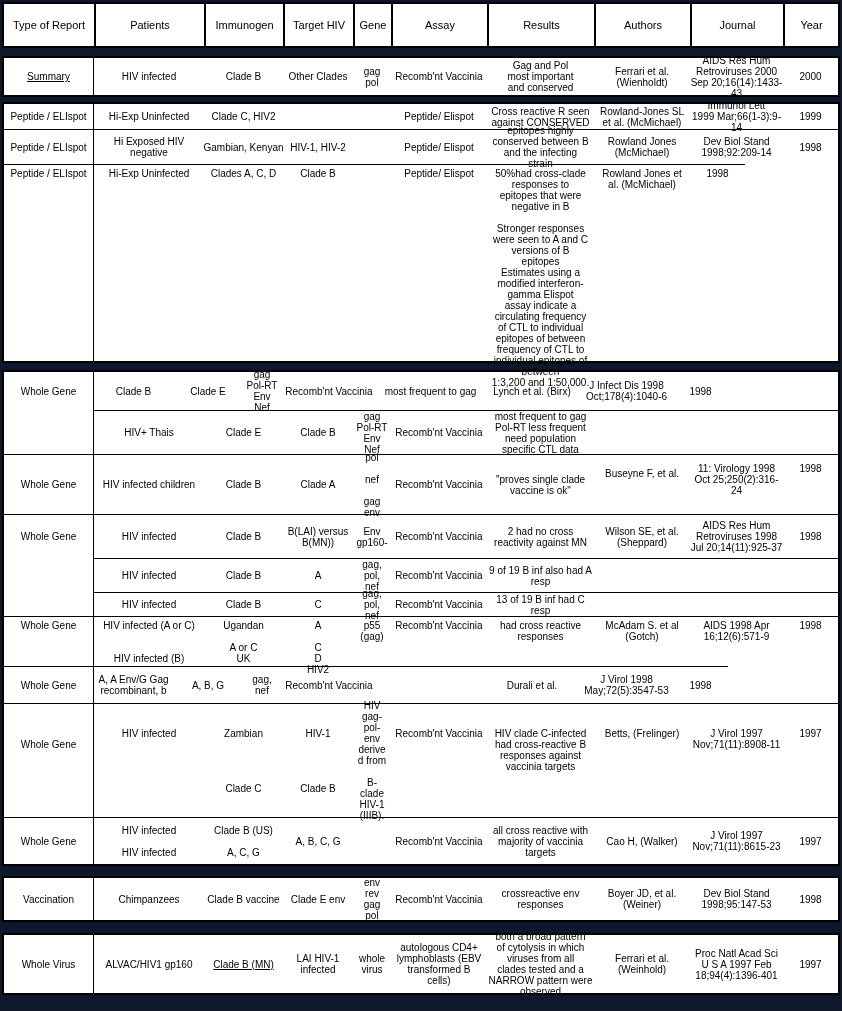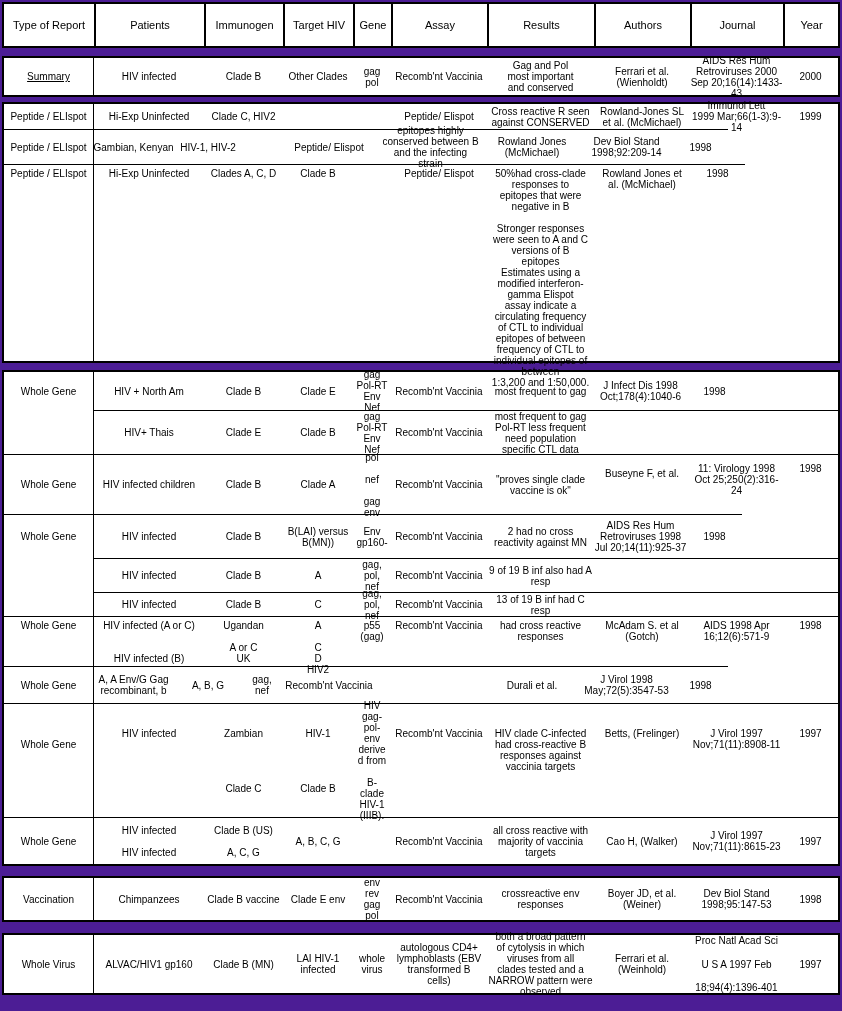--- a/index.html
+++ b/index.html
@@ -1,17 +1,17 @@
 <!DOCTYPE html>
 <html><head>
 <meta charset="utf-8">
 <style>
   html,body{margin:0;padding:0;background:#ffffff;}
   body{font-family:"Liberation Sans","DejaVu Sans",sans-serif;color:#000;}
-  .page{width:842px;height:1011px;box-sizing:border-box;padding:2px;overflow:hidden;background:#4c1d95;}
+  .page{width:842px;height:1011px;box-sizing:border-box;padding:2px;overflow:hidden;background:#0f172a;}
   .block{border:2px solid #000;box-sizing:border-box;width:838px;background:#fff;}
   .row{display:flex;align-items:stretch;box-sizing:border-box;}
   .cell{box-sizing:border-box;flex:none;display:flex;flex-direction:column;align-items:center;
         justify-content:center;text-align:center;font-size:10px;line-height:11px;overflow:visible;}
   .row.top .cell{justify-content:flex-start;padding-top:3px;}
   .line{white-space:nowrap;min-height:11px;}
   
   .block:not(.header) .cell.c0{border-right:1px solid #000;}
   
   .row.sep-full .cell{border-top:1px solid #000;}
@@ -130,20 +130,24 @@
             <div class="line">14</div>
           </div>
           <div class="cell c9" style="width: 55px;">
             <div class="line">1999</div>
           </div>
         </div>
         <div class="row center sep-full" style="height: 35px;">
           <div class="cell c0" style="width: 90px;">
             <div class="line">Peptide / ELIspot</div>
           </div>
+          <div class="cell c1" style="width: 110px;">
+            <div class="line">Hi Exposed HIV</div>
+            <div class="line">negative</div>
+          </div>
           <div class="cell c2" style="width: 79px;">
             <div class="line">Gambian, Kenyan</div>
           </div>
           <div class="cell c3" style="width: 70px;">
             <div class="line">HIV-1, HIV-2</div>
           </div>
           <div class="cell c4" style="width: 38px;"></div>
           <div class="cell c5" style="width: 96px;">
             <div class="line">Peptide/ Elispot</div>
           </div>
@@ -211,41 +215,41 @@
           <div class="cell c9" style="width: 55px;">
             <div class="line">1998</div>
           </div>
         </div>
       </div>
       <div class="block" style="margin-top: 7px;">
         <div class="row center" style="height: 38px;">
           <div class="cell c0" style="width: 90px;">
             <div class="line">Whole Gene</div>
           </div>
-          <div class="cell c1" style="width: 110px;">
-            <div class="line">HIV + North Am</div>
-          </div>
           <div class="cell c2" style="width: 79px;">
             <div class="line">Clade B</div>
           </div>
           <div class="cell c3" style="width: 70px;">
             <div class="line">Clade E</div>
           </div>
           <div class="cell c4" style="width: 38px;">
             <div class="line">gag</div>
             <div class="line">Pol-RT</div>
             <div class="line">Env</div>
             <div class="line">Nef</div>
           </div>
           <div class="cell c5" style="width: 96px;">
             <div class="line">Recomb'nt Vaccinia</div>
           </div>
           <div class="cell c6" style="width: 107px;">
             <div class="line">most frequent to gag</div>
           </div>
+          <div class="cell c7" style="width: 96px;">
+            <div class="line">Lynch et al. (Birx)</div>
+          </div>
           <div class="cell c8" style="width: 93px;">
             <div class="line">J Infect Dis 1998</div>
             <div class="line">Oct;178(4):1040-6</div>
           </div>
           <div class="cell c9" style="width: 55px;">
             <div class="line">1998</div>
           </div>
         </div>
         <div class="row center sep-partial" style="height: 44px;">
           <div class="cell c0" style="width: 90px;"></div>
@@ -340,20 +344,24 @@
           <div class="cell c4" style="width: 38px;">
             <div class="line">Env</div>
             <div class="line">gp160-</div>
           </div>
           <div class="cell c5" style="width: 96px;">
             <div class="line">Recomb'nt Vaccinia</div>
           </div>
           <div class="cell c6" style="width: 107px;">
             <div class="line">2 had no cross</div>
             <div class="line">reactivity against MN</div>
+          </div>
+          <div class="cell c7" style="width: 96px;">
+            <div class="line">Wilson SE, et al.</div>
+            <div class="line">(Sheppard)</div>
           </div>
           <div class="cell c8" style="width: 93px;">
             <div class="line">AIDS Res Hum</div>
             <div class="line">Retroviruses 1998</div>
             <div class="line">Jul 20;14(11):925-37</div>
           </div>
           <div class="cell c9" style="width: 55px;">
             <div class="line">1998</div>
           </div>
         </div>
@@ -651,21 +659,21 @@
         </div>
       </div>
       <div class="block" style="margin-top: 11px;">
         <div class="row center" style="height: 58px;">
           <div class="cell c0" style="width: 90px;">
             <div class="line">Whole Virus</div>
           </div>
           <div class="cell c1" style="width: 110px;">
             <div class="line">ALVAC/HIV1 gp160</div>
           </div>
-          <div class="cell c2" style="width: 79px;">
+          <div class="cell c2" style="width: 79px; text-decoration: underline;">
             <div class="line">Clade B (MN)</div>
           </div>
           <div class="cell c3" style="width: 70px;">
             <div class="line">LAI HIV-1</div>
             <div class="line">infected</div>
           </div>
           <div class="cell c4" style="width: 38px;">
             <div class="line">whole</div>
             <div class="line">virus</div>
           </div>
@@ -680,21 +688,21 @@
             <div class="line">of cytolysis in which</div>
             <div class="line">viruses from all</div>
             <div class="line">clades tested and a</div>
             <div class="line">NARROW pattern were</div>
             <div class="line">observed</div>
           </div>
           <div class="cell c7" style="width: 96px;">
             <div class="line">Ferrari et al.</div>
             <div class="line">(Weinhold)</div>
           </div>
-          <div class="cell c8" style="width: 93px; justify-content: space-between;">
+          <div class="cell c8" style="width: 93px;">
             <div class="line">Proc Natl Acad Sci</div>
             <div class="line">U S A 1997 Feb</div>
             <div class="line">18;94(4):1396-401</div>
           </div>
           <div class="cell c9" style="width: 55px;">
             <div class="line">1997</div>
           </div>
         </div>
       </div>
     </div>

